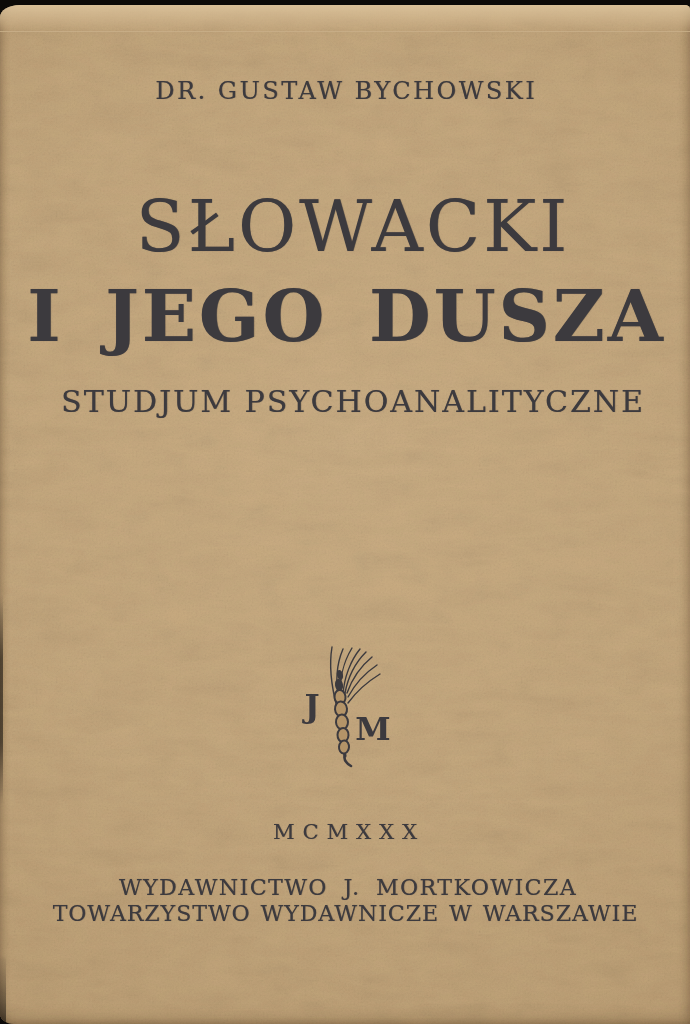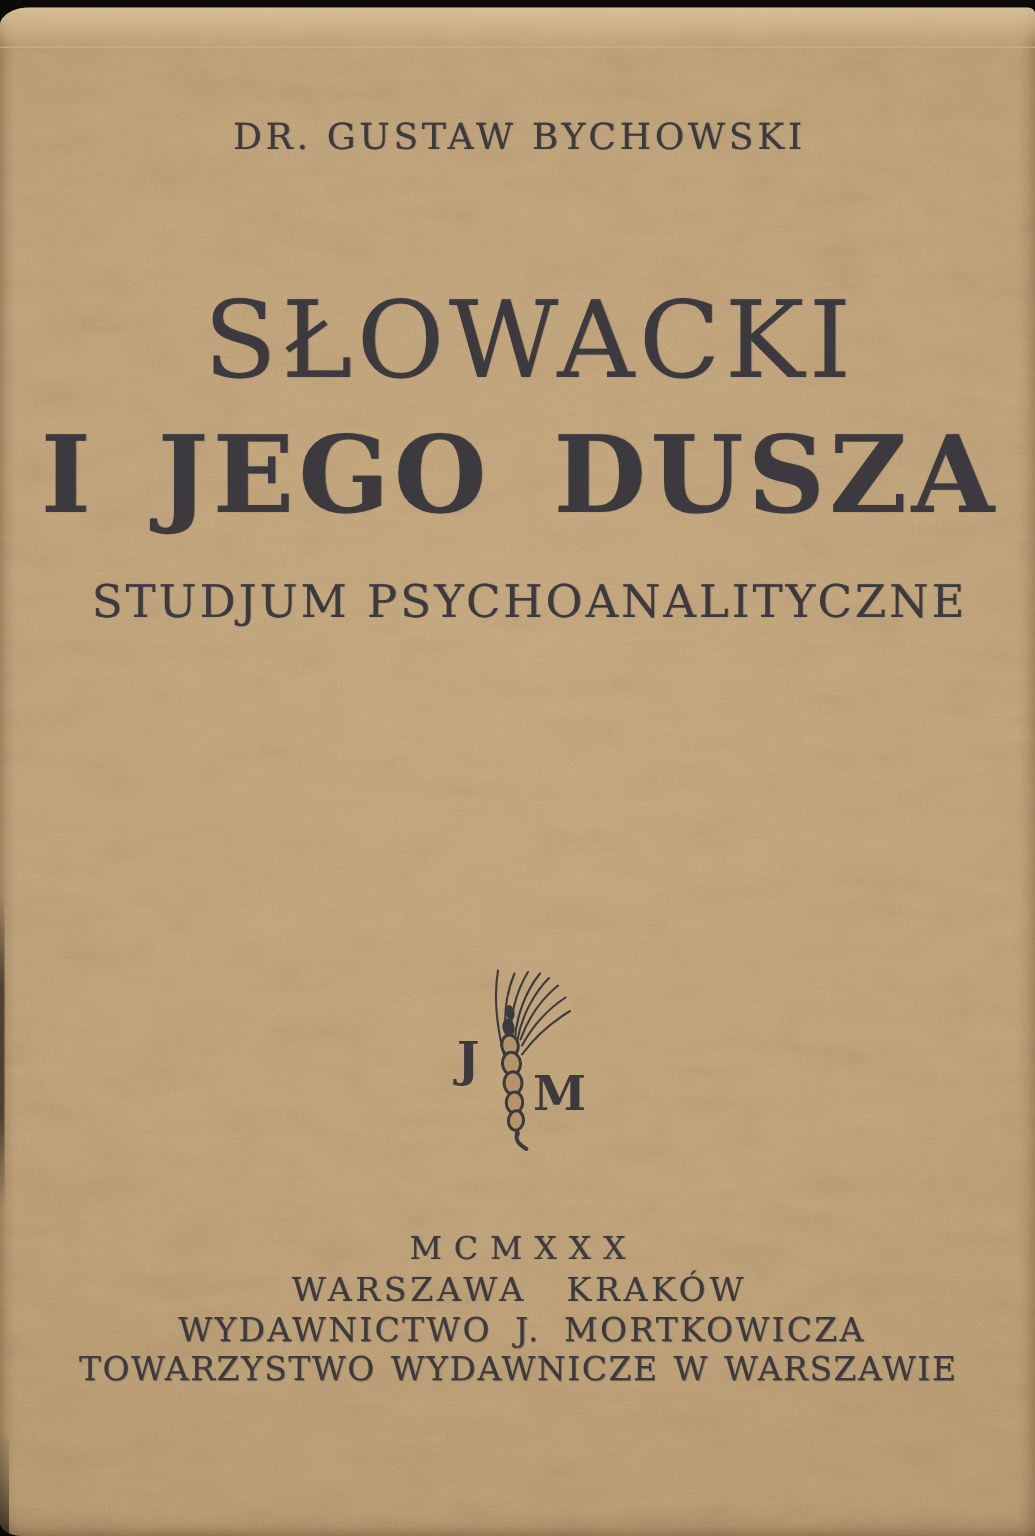--- a/index.html
+++ b/index.html
@@ -204,20 +204,19 @@
           <ellipse cx="46" cy="58" rx="4" ry="6" transform="rotate(-10 46 58)"></ellipse>
           <ellipse cx="47" cy="48" rx="3" ry="5" transform="rotate(-12 47 48)"></ellipse>
         </g>
 
         <text x="19" y="90" font-family="DejaVu Serif, Liberation Serif, serif" font-size="32" font-weight="bold" fill="#3c3a3e" text-anchor="middle">J</text>
         <text x="80" y="113" font-family="DejaVu Serif, Liberation Serif, serif" font-size="32" font-weight="bold" fill="#3c3a3e" text-anchor="middle">M</text>
       </svg>
     </div>
 
     <div class="line imprint-year">MCMXXX</div>
-    <div class="line imprint-cities">WARSZAWA KRAKÓW</div>
     <div class="line imprint-publisher">WYDAWNICTWO J. MORTKOWICZA</div>
     <div class="line imprint-society">TOWARZYSTWO WYDAWNICZE W WARSZAWIE</div>
 
     <div class="left-edge-nick"></div>
     <div class="bottom-left-nick"></div>
   </div>
 </div>
 
 </body></html>

